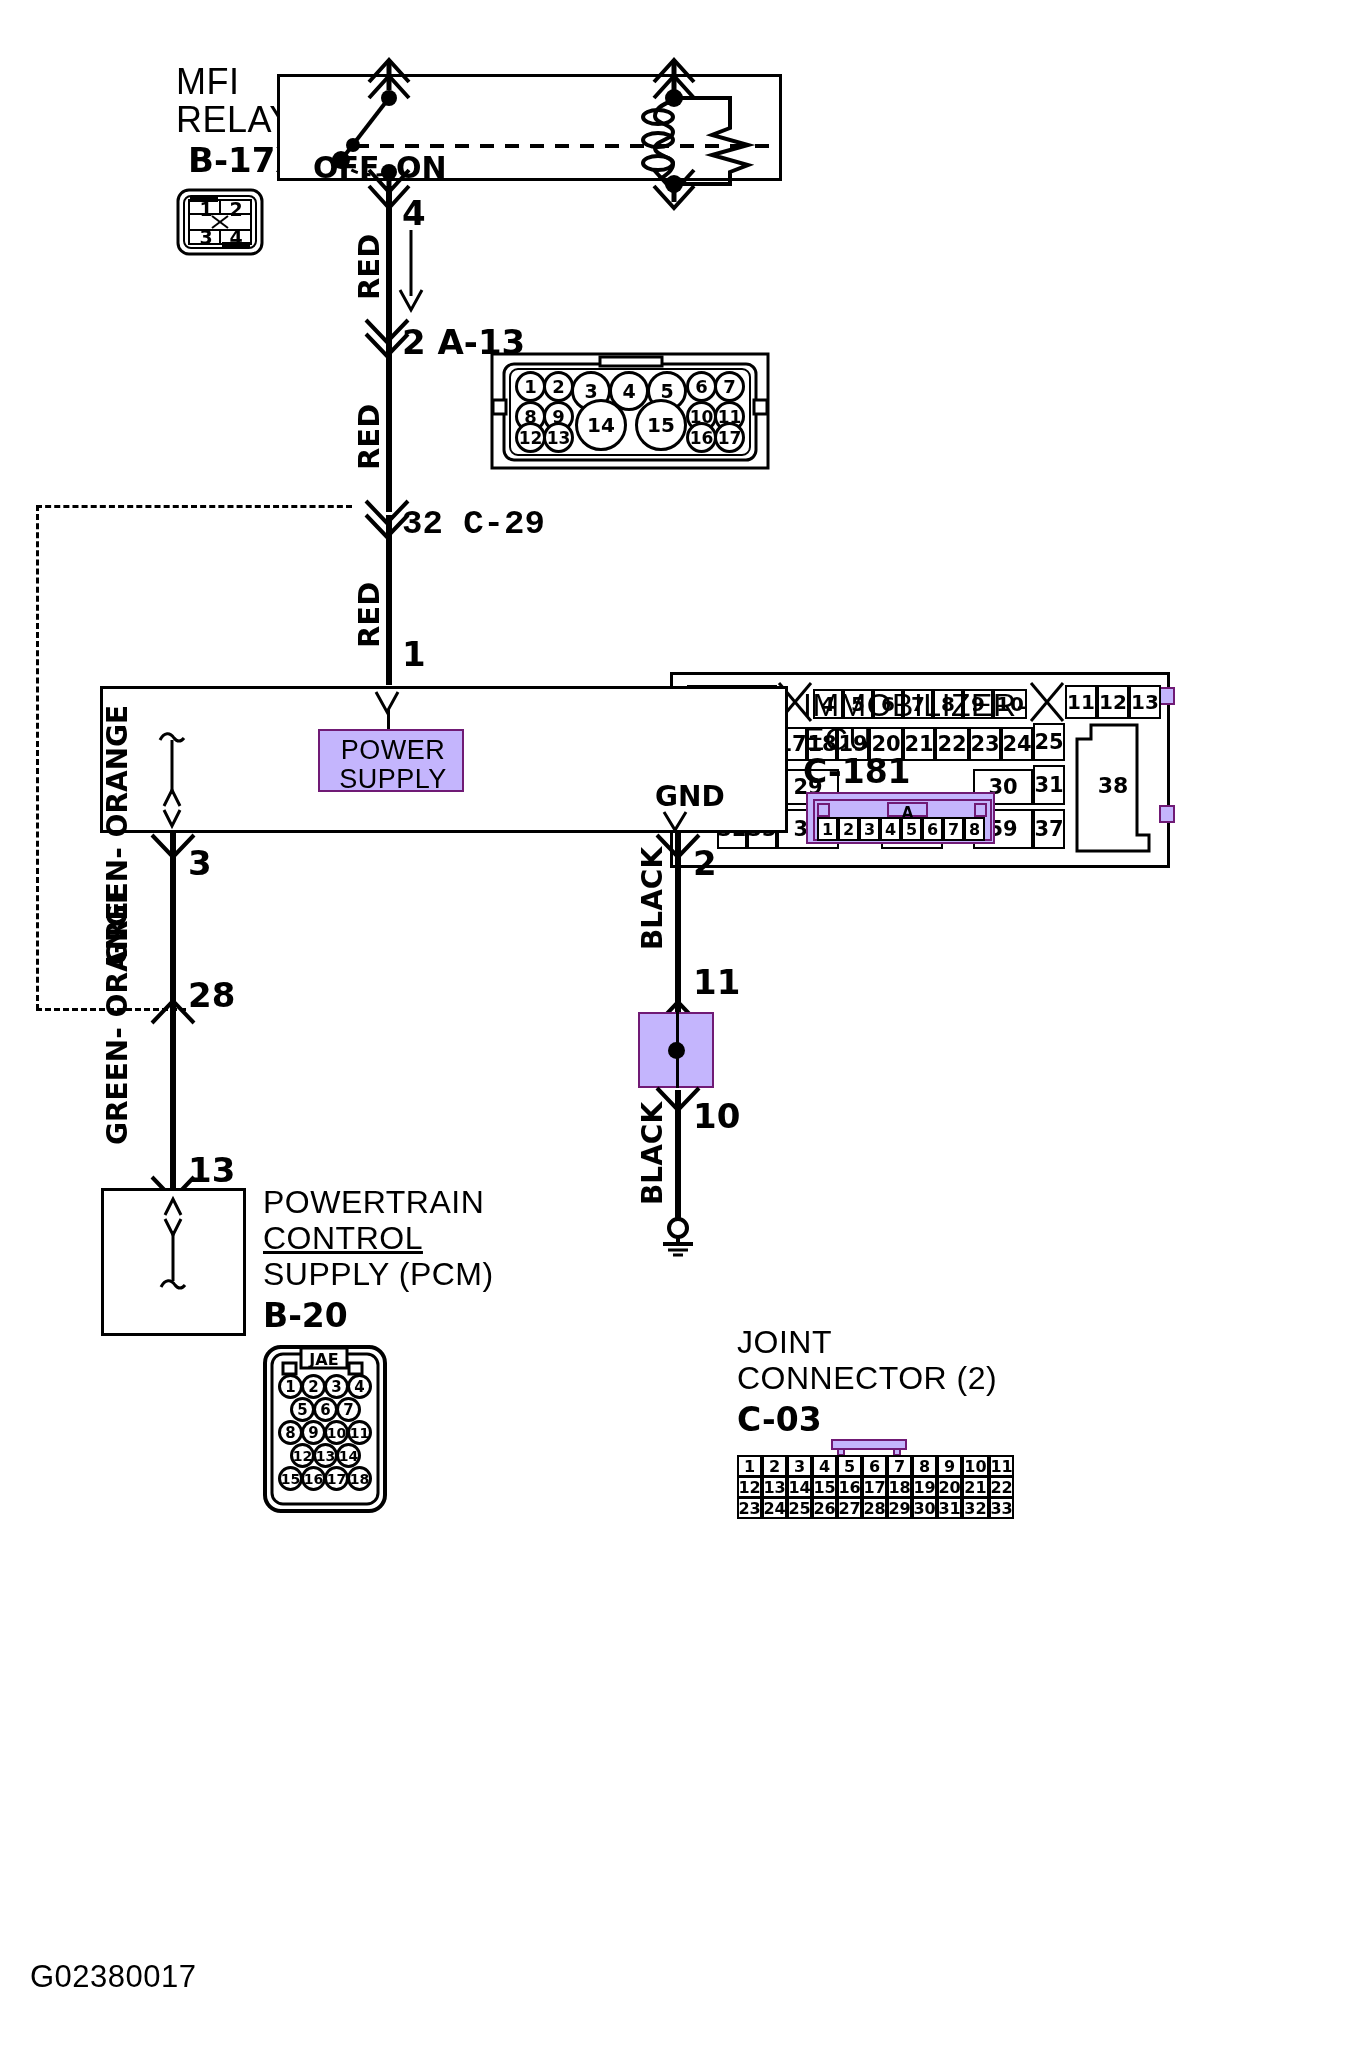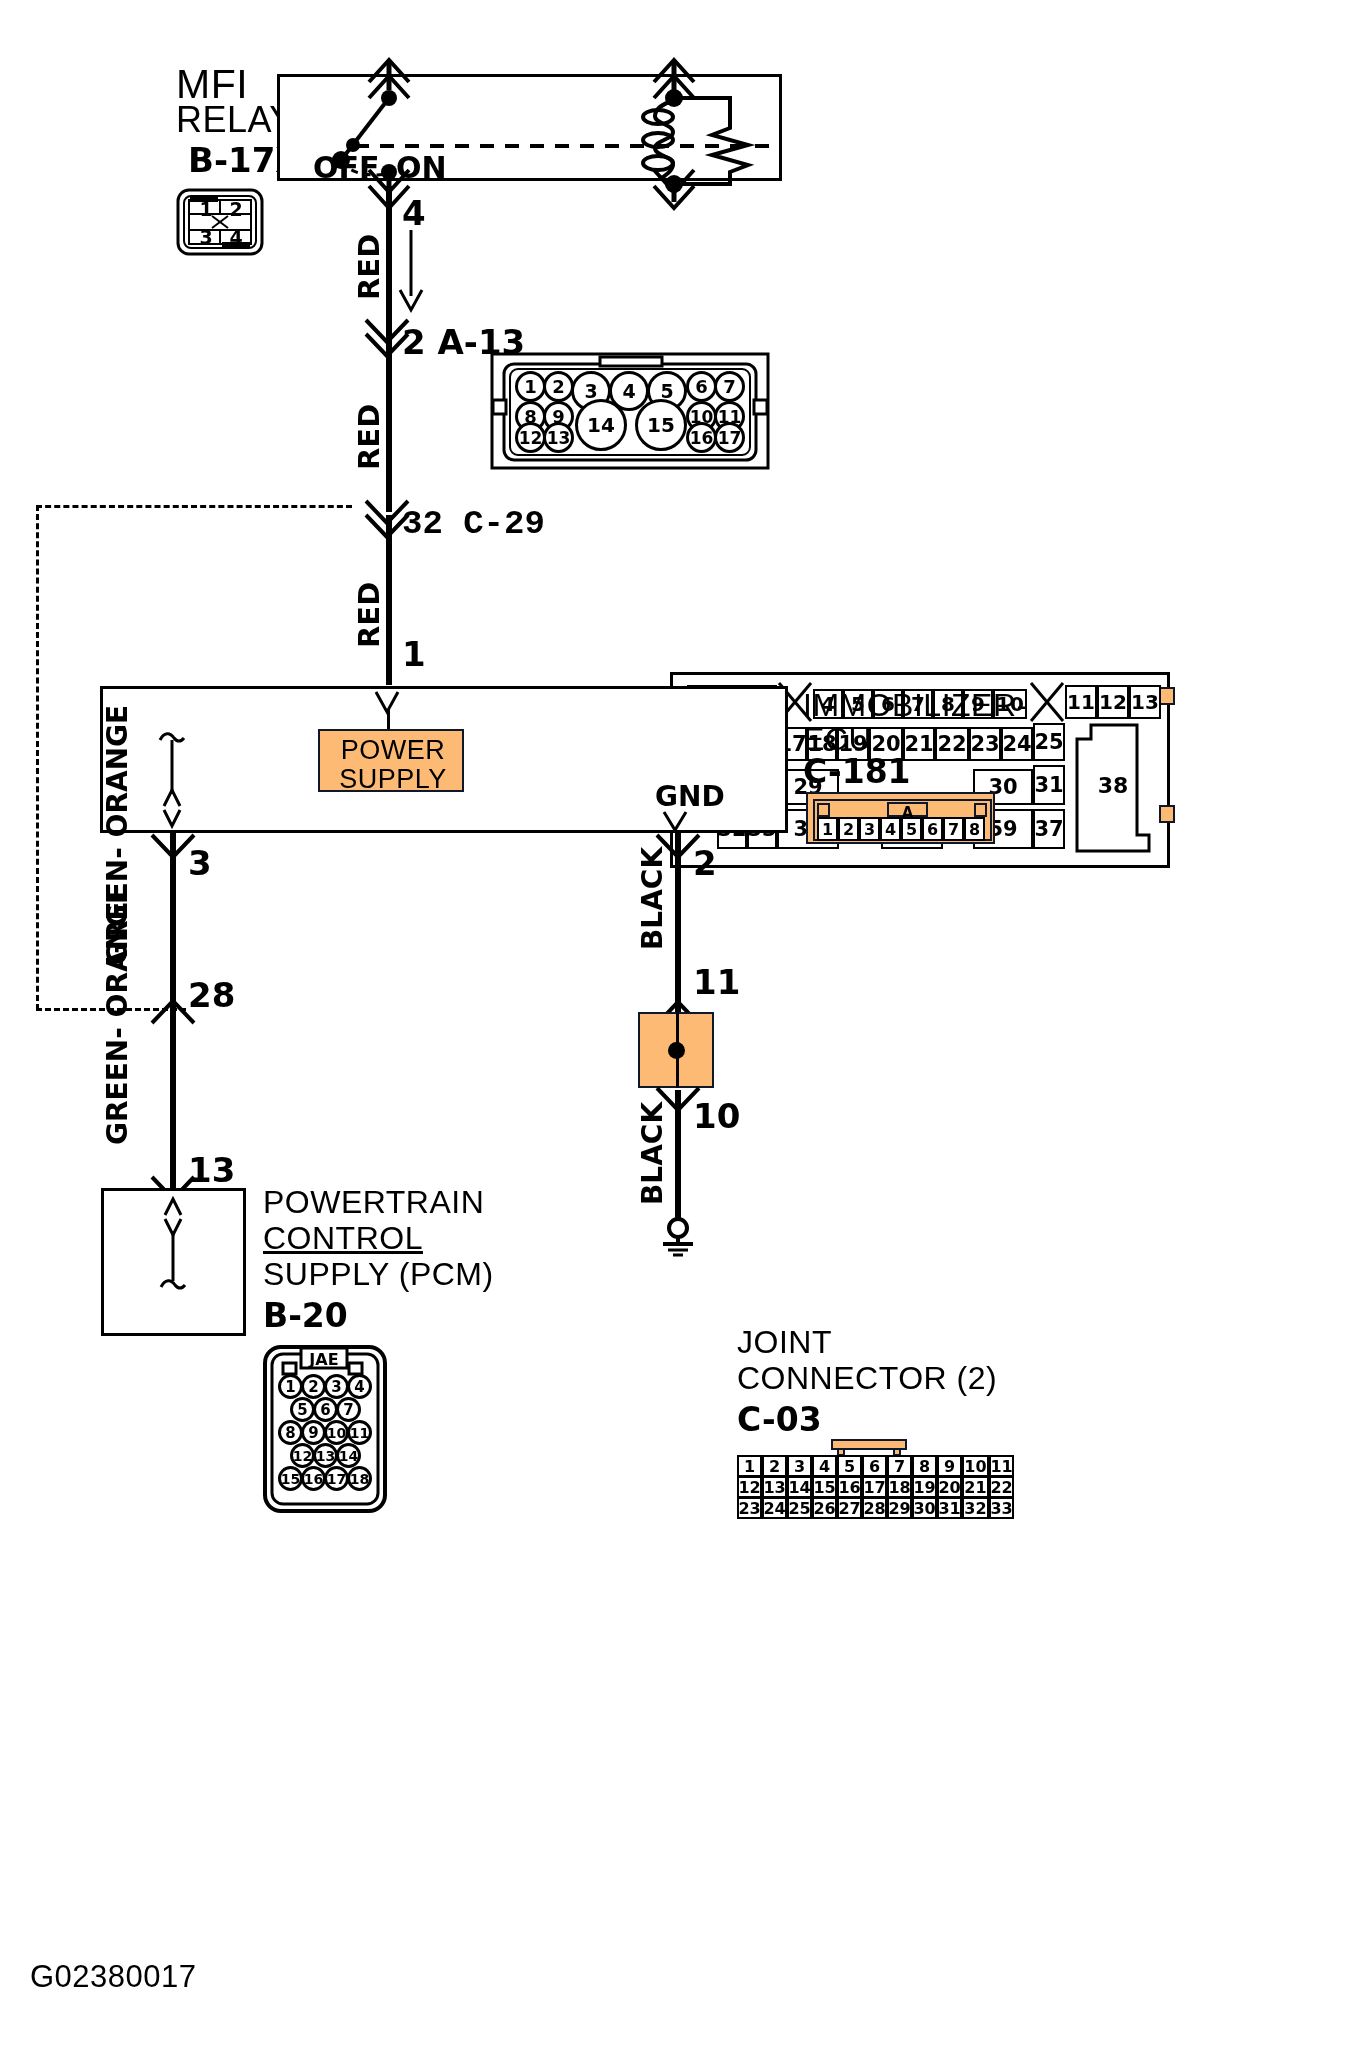--- a/index.html
+++ b/index.html
@@ -52,21 +52,21 @@
     border-top: 3px dashed #000;
     height: 0;
   }
   .dashed-v {
     border-left: 3px dashed #000;
     width: 0;
   }
 
   
   .box { border: 3px solid #000; box-sizing: border-box; background: #fff; }
-  .box2 { border: 2px solid #0f172a; box-sizing: border-box; background: #fdba74; }
+  .box2 { border: 2px solid #701a75; box-sizing: border-box; background: #c4b5fd; }
 
   
   .vtext {
     transform-origin: left top;
     transform: rotate(-90deg);
     white-space: nowrap;
     font-family: "DejaVu Sans", sans-serif;
     font-weight: 700;
   }
 
@@ -93,21 +93,21 @@
     font-weight: 700;
     background: #fff;
   }
   svg { display: block; overflow: visible; }
 </style>
 </head>
 <body>
 
 <div id="page">
 
-  <div class="abs lbl-thin" style="left:176px; top:62px; font-size:41px;">MFI</div>
+  <div class="abs lbl-thin" style="left:176px; top:62px; font-size:36px;">MFI</div>
   <div class="abs lbl-thin" style="left:176px; top:100px; font-size:36px;">RELAY</div>
   <div class="abs lbl-bold" style="left:188px; top:140px; font-size:34px;">B-17X</div>
 
   <div class="abs" style="left:176px; top:188px; width:88px; height:68px;">
     <svg width="88" height="68" viewBox="0 0 88 68">
       <rect x="2" y="2" width="84" height="64" rx="11" ry="11" fill="#fff" stroke="#000" stroke-width="3"></rect>
       <rect x="8" y="8" width="72" height="52" rx="7" ry="7" fill="#fff" stroke="#000" stroke-width="2"></rect>
       <rect x="13" y="12" width="62" height="44" fill="#fff" stroke="#000" stroke-width="2"></rect>
       <line x1="44" y1="12" x2="44" y2="56" stroke="#000" stroke-width="2"></line>
       <rect x="13" y="26" width="62" height="16" fill="#fff" stroke="#000" stroke-width="2"></rect>

